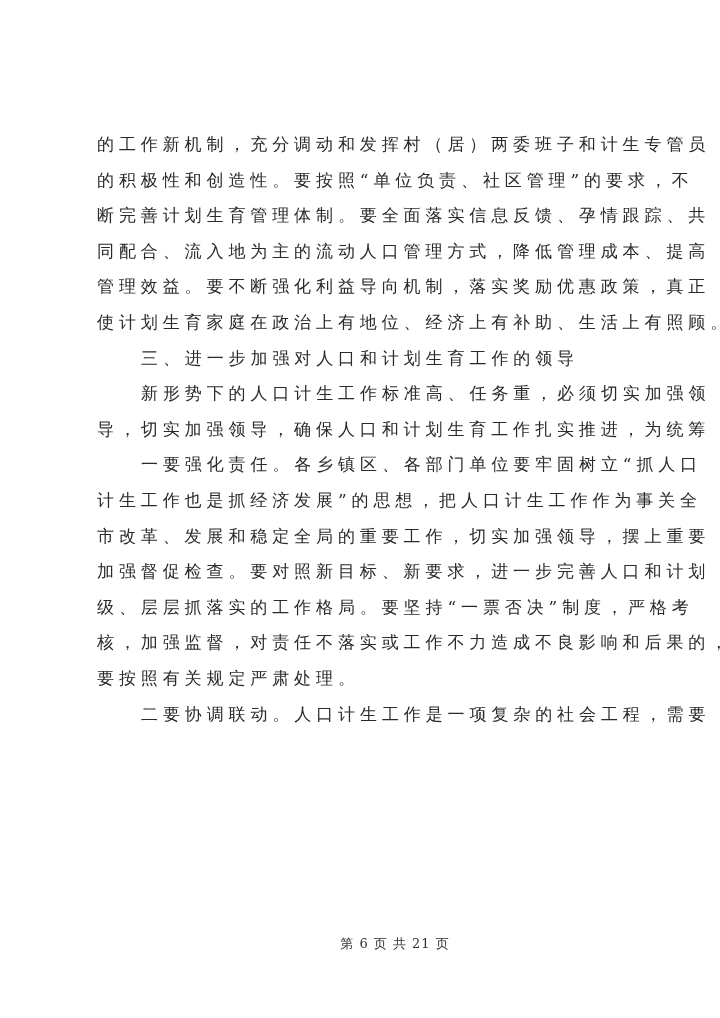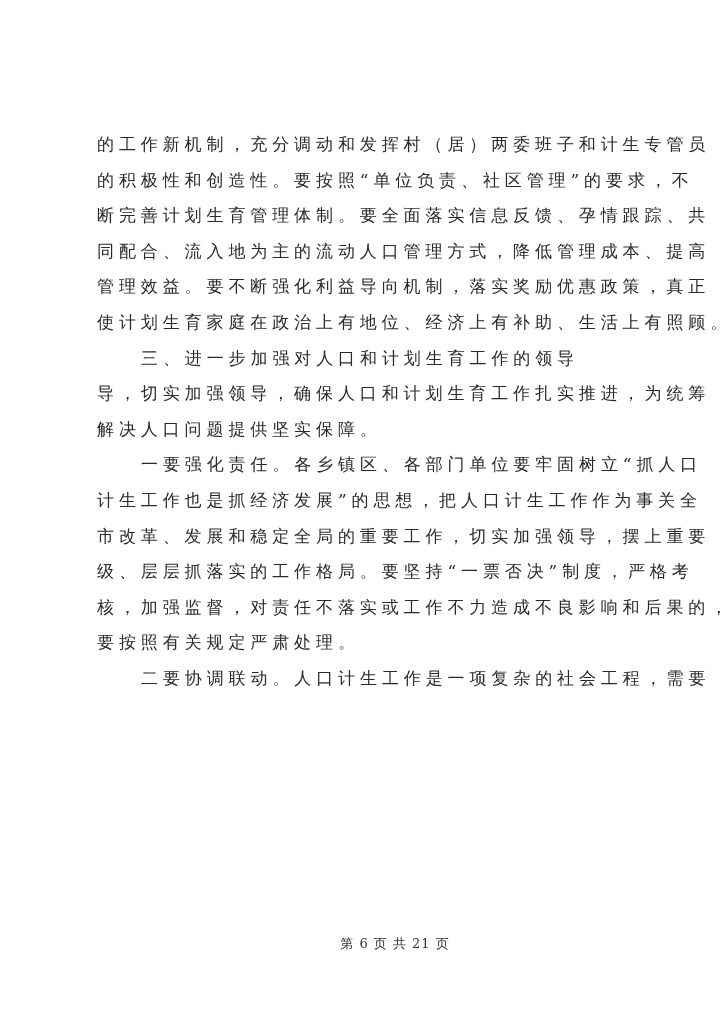--- a/index.html
+++ b/index.html
@@ -60,24 +60,25 @@
 
 <div class="page">
   <div class="body-text" id="body-text">
       <div class="line">的工作新机制，充分调动和发挥村（居）两委班子和计生专管员</div>
       <div class="line">的积极性和创造性。要按照“单位负责、社区管理”的要求，不</div>
       <div class="line">断完善计划生育管理体制。要全面落实信息反馈、孕情跟踪、共</div>
       <div class="line">同配合、流入地为主的流动人口管理方式，降低管理成本、提高</div>
       <div class="line">管理效益。要不断强化利益导向机制，落实奖励优惠政策，真正</div>
       <div class="line">使计划生育家庭在政治上有地位、经济上有补助、生活上有照顾。</div>
       <div class="line indent last">三、进一步加强对人口和计划生育工作的领导</div>
+      <div class="line indent">新形势下的人口计生工作标准高、任务重，必须切实加强领</div>
       <div class="line">导，切实加强领导，确保人口和计划生育工作扎实推进，为统筹</div>
-      <div class="line last">解决人口问题提供坚实保障。</div>
       <div class="line indent">一要强化责任。各乡镇区、各部门单位要牢固树立“抓人口</div>
       <div class="line">计生工作也是抓经济发展”的思想，把人口计生工作作为事关全</div>
       <div class="line">市改革、发展和稳定全局的重要工作，切实加强领导，摆上重要</div>
+      <div class="line">加强督促检查。要对照新目标、新要求，进一步完善人口和计划</div>
       <div class="line">级、层层抓落实的工作格局。要坚持“一票否决”制度，严格考</div>
       <div class="line">核，加强监督，对责任不落实或工作不力造成不良影响和后果的，</div>
       <div class="line last">要按照有关规定严肃处理。</div>
       <div class="line indent">二要协调联动。人口计生工作是一项复杂的社会工程，需要</div>
     </div>
   <div class="footer">第 6 页  共 21 页</div>
 </div>
 
 </body></html>

